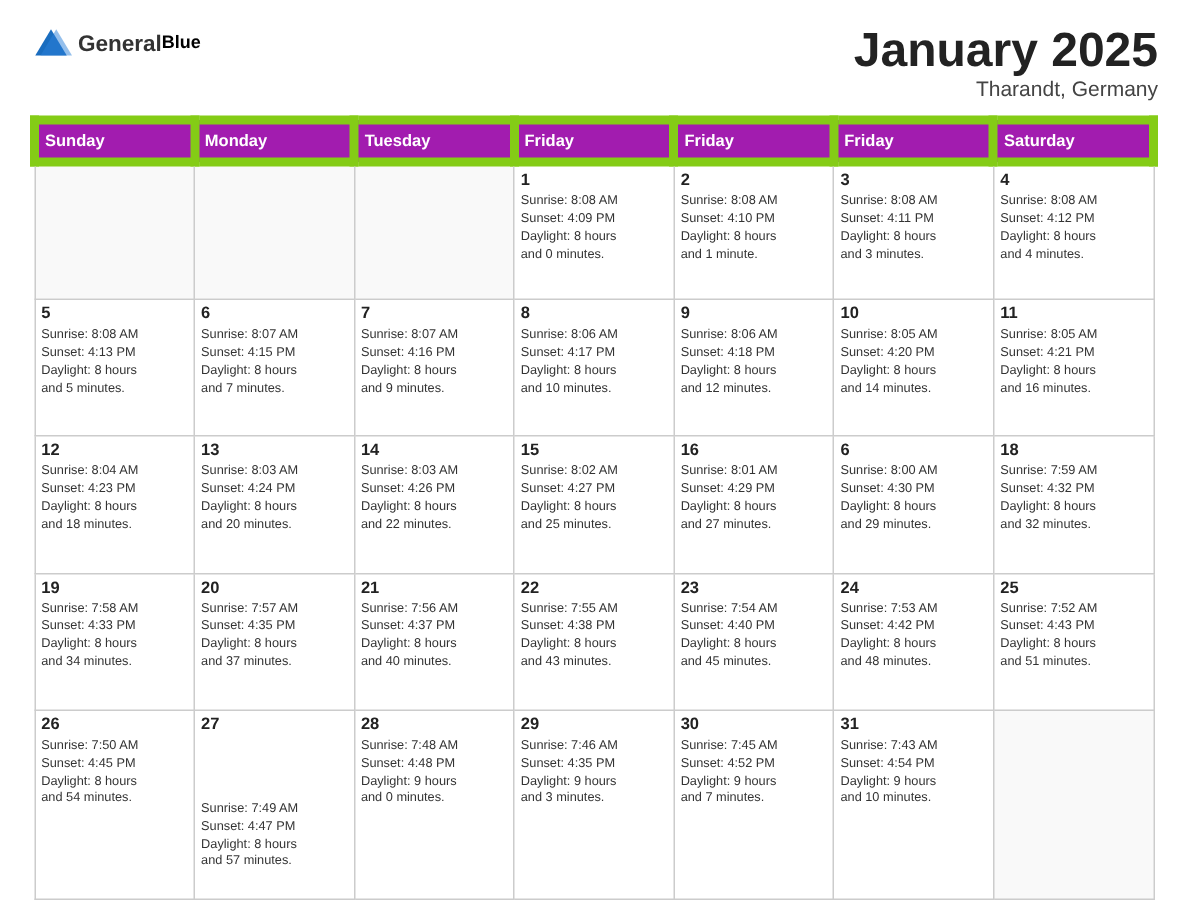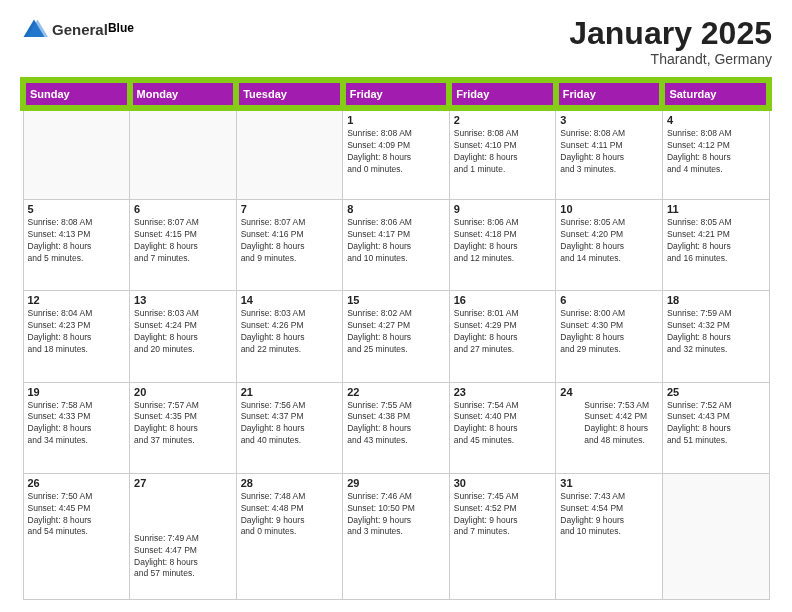--- a/index.html
+++ b/index.html
@@ -300,21 +300,21 @@
           </td>
           <td>
             <span class="day-num">23</span>
             <div class="day-info" style="white-space: pre-line;">Sunrise: 7:54 AM
 Sunset: 4:40 PM
 Daylight: 8 hours
 and 45 minutes.</div>
           </td>
           <td>
             <span class="day-num">24</span>
-            <div class="day-info" style="white-space: pre-line; margin-left: 24px;">Sunrise: 7:53 AM
+            <div class="day-info" style="white-space: pre-line;">Sunrise: 7:53 AM
 Sunset: 4:42 PM
 Daylight: 8 hours
 and 48 minutes.</div>
           </td>
           <td>
             <span class="day-num">25</span>
             <div class="day-info" style="white-space: pre-line;">Sunrise: 7:52 AM
 Sunset: 4:43 PM
 Daylight: 8 hours
 and 51 minutes.</div>
@@ -338,21 +338,21 @@
           <td>
             <span class="day-num">28</span>
             <div class="day-info" style="white-space: pre-line;">Sunrise: 7:48 AM
 Sunset: 4:48 PM
 Daylight: 9 hours
 and 0 minutes.</div>
           </td>
           <td>
             <span class="day-num">29</span>
             <div class="day-info" style="white-space: pre-line;">Sunrise: 7:46 AM
-Sunset: 10:50 PM
+Sunset: 4:35 PM
 Daylight: 9 hours
 and 3 minutes.</div>
           </td>
           <td>
             <span class="day-num">30</span>
             <div class="day-info" style="white-space: pre-line;">Sunrise: 7:45 AM
 Sunset: 4:52 PM
 Daylight: 9 hours
 and 7 minutes.</div>
           </td>

